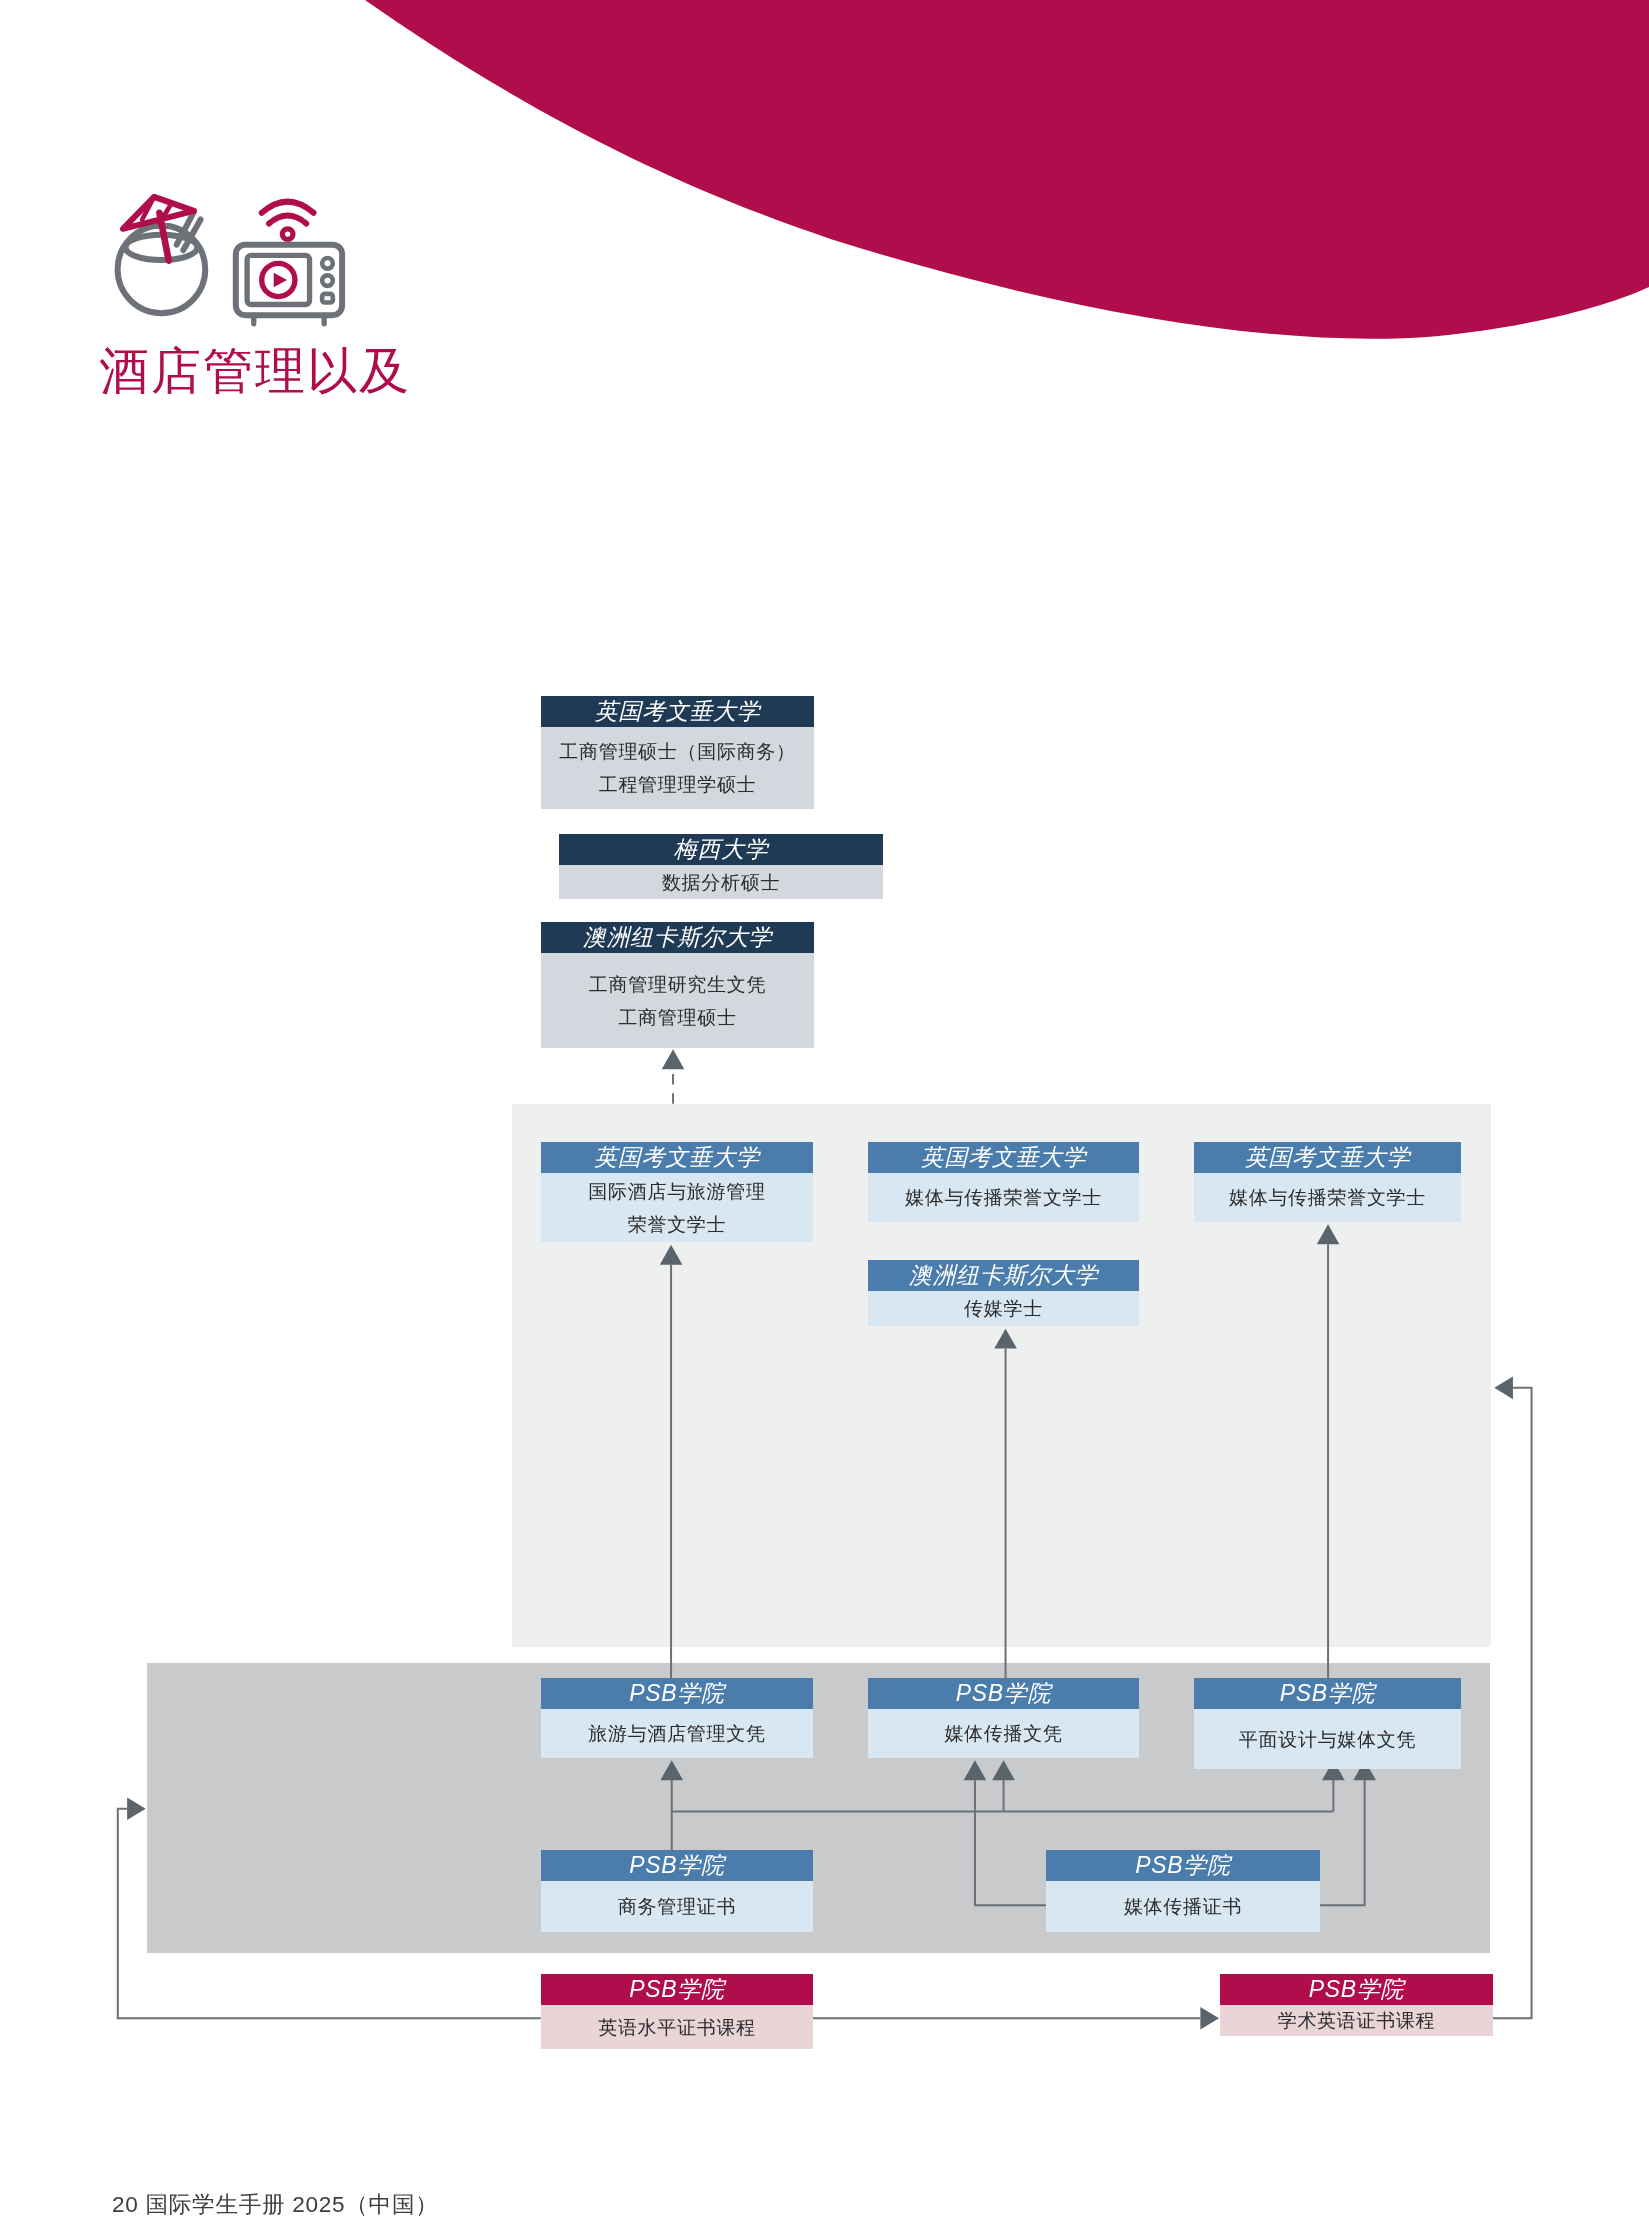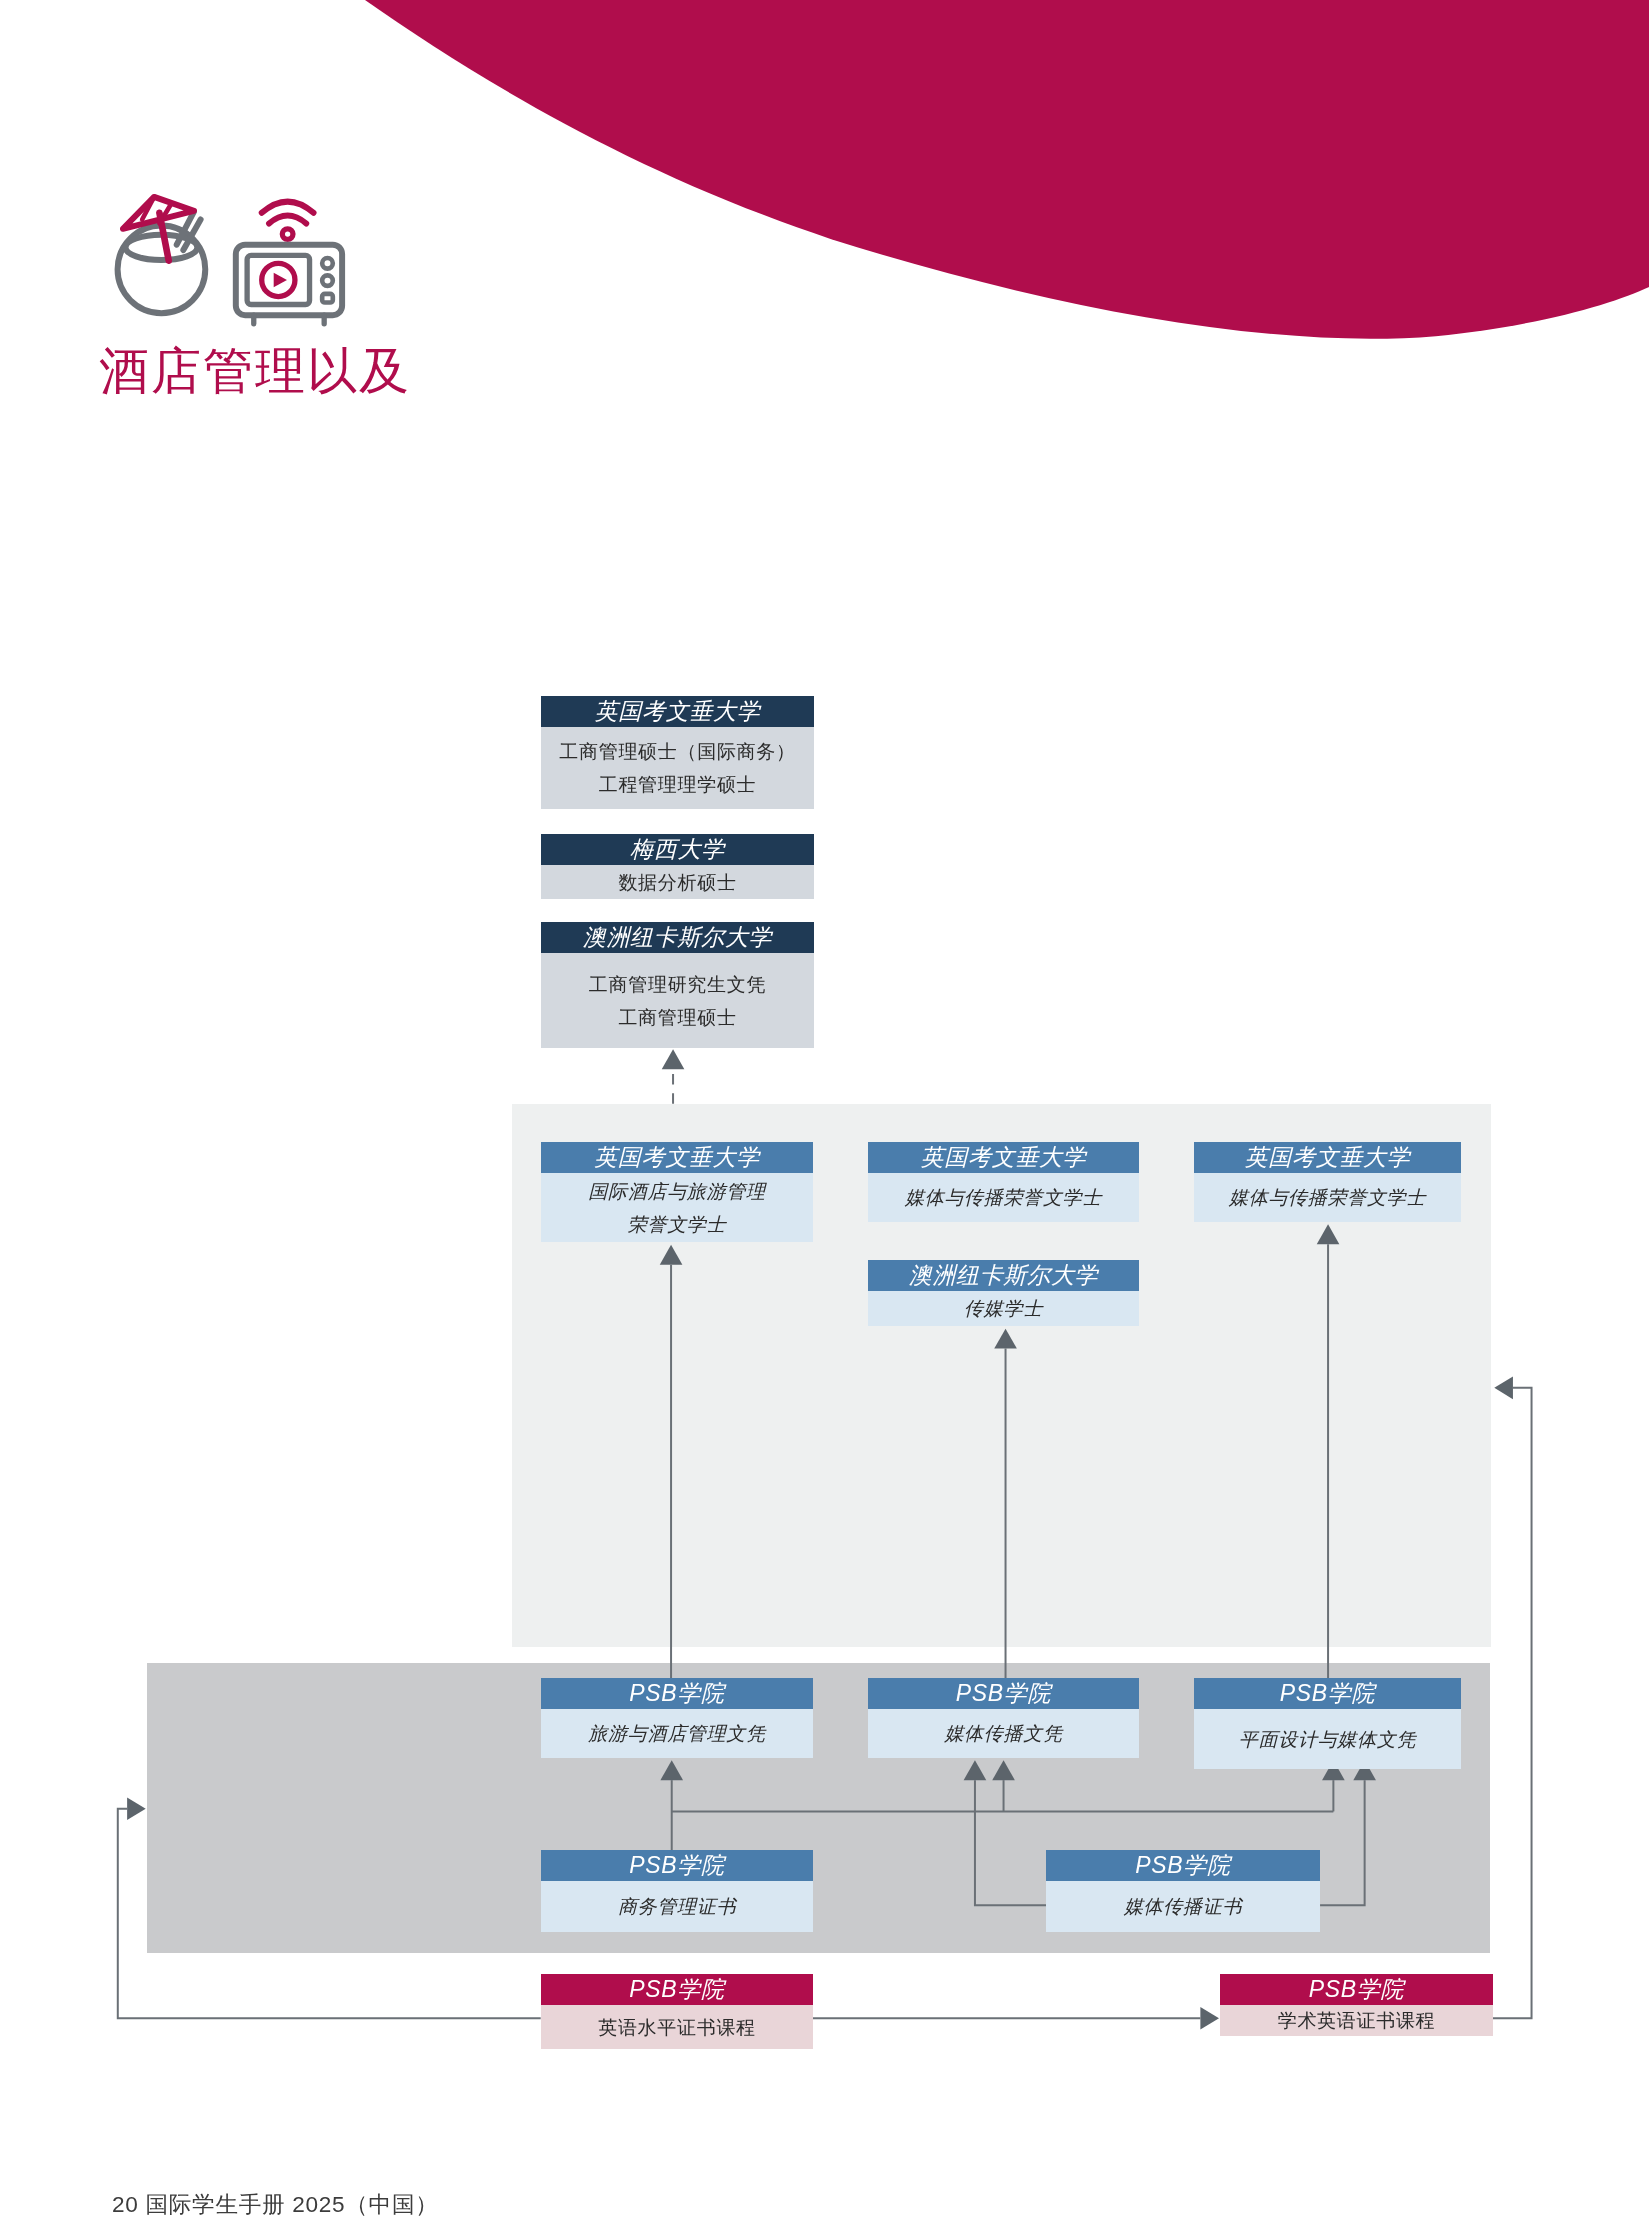--- a/index.html
+++ b/index.html
@@ -18,21 +18,21 @@
     height:31px;display:flex;align-items:center;justify-content:center;
     color:#ffffff;font-size:23px;letter-spacing:0.7px;font-style:italic;
   }
   .box .bd{
     display:flex;flex-direction:column;align-items:center;justify-content:center;
     font-size:19px;color:#2b2b2b;line-height:33px;letter-spacing:0.7px;
   }
   .navy .hdr{background:#1f3a55;}
   .navy .bd{background:#d3d8de;}
   .blue .hdr{background:#4a7dac;}
-  .blue .bd{background:#d9e7f2;font-style:italic;}
+  .blue .bd{background:#d9e7f2;}
   .crimson .hdr{background:#b00d4c;}
   .crimson .bd{background:#e9d5d8;}
   
   .page-title{
     position:absolute;left:99px;top:340px;z-index:40;
     color:#b00d4c;font-size:50px;font-weight:normal;line-height:62px;letter-spacing:2px;
   }
   
   .footer{
     position:absolute;left:112px;top:2189px;z-index:40;
@@ -114,21 +114,21 @@
   </g>
 </svg>
 
 <div class="box navy" style="left:541px;top:696px;width:273px;">
   <div class="hdr">英国考文垂大学</div>
   <div class="bd" style="height:82px;align-items:center;">
     <div>工商管理硕士（国际商务）</div>
     <div>工程管理理学硕士</div>
   </div>
 </div>
-<div class="box navy" style="left:541px;top:834px;width:273px;">
+<div class="box navy" style="left:559px;top:834px;width:324px;">
   <div class="hdr">梅西大学</div>
   <div class="bd" style="height:34px;">
     <div>数据分析硕士</div>
   </div>
 </div>
 <div class="box navy" style="left:541px;top:922px;width:273px;">
   <div class="hdr">澳洲纽卡斯尔大学</div>
   <div class="bd" style="height:95px;">
     <div>工商管理研究生文凭</div>
     <div>工商管理硕士</div>

